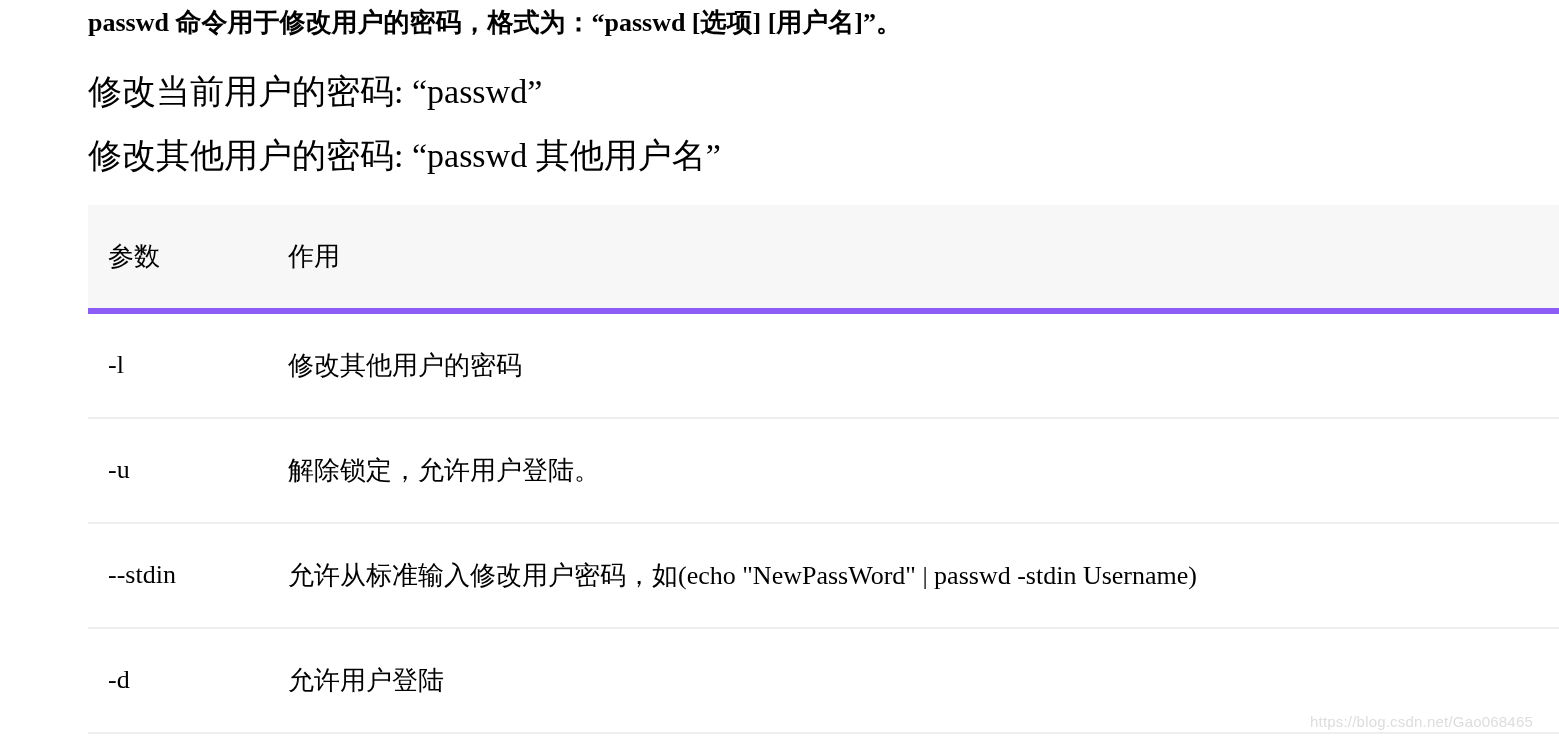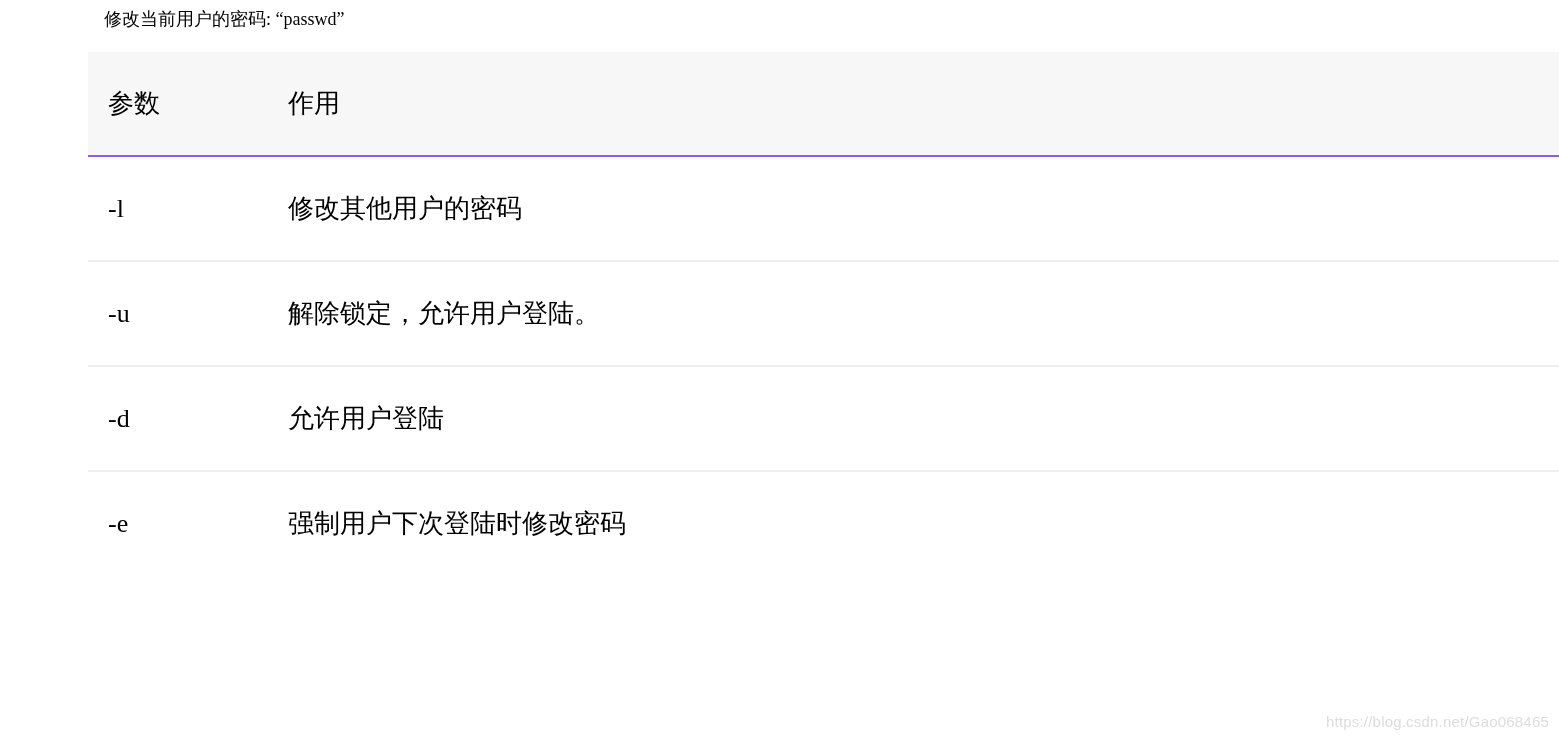--- a/index.html
+++ b/index.html
@@ -21,92 +21,97 @@
     }
     .heading {
       font-size: 26px;
       font-weight: bold;
       color: #000000;
       line-height: 1.6;
       margin-bottom: 16px;
       font-family: "SimSun", "Songti SC", serif;
     }
     .body-text {
-      font-size: 18px;
+      font-size: 34px;
       color: #000000;
       line-height: 1.9;
       font-family: "SimSun", "Songti SC", serif;
       font-weight: normal;
-      margin-left: 16px;
     }
     .table-wrapper {
       margin-top: 16px;
     }
     table {
       width: 100%;
       border-collapse: collapse;
       font-size: 26px;
       font-family: "SimSun", "Songti SC", serif;
     }
     thead tr {
       background: #f7f7f7;
     }
     th {
       text-align: left;
       font-weight: normal;
       padding: 34px 20px;
       color: #000000;
-      border-bottom: 2px solid #8b5cf6;
+      border-bottom: 6px solid #8b5cf6;
     }
     td {
       padding: 34px 20px;
       color: #000000;
       border-bottom: 2px solid #eeeeee;
       vertical-align: middle;
     }
     th.col-param, td.col-param {
       width: 180px;
     }
     tbody tr:last-child td {
       border-bottom: none;
     }
     .watermark {
       position: fixed;
       bottom: 8px;
-      right: 10px;
+      right: 26px;
       font-size: 15px;
       color: #dddddd;
       font-family: Arial, sans-serif;
       letter-spacing: 0.2px;
     }
   </style>
 </head>
 <body>
 
 <div class="content">
+  <p class="heading">passwd 命令用于修改用户的密码，格式为：“passwd [选项] [用户名]”。</p>
   <p class="body-text">修改当前用户的密码: “passwd”</p>
+  <p class="body-text">修改其他用户的密码: “passwd  其他用户名”</p>
 
   <div class="table-wrapper">
     <table>
       <thead>
         <tr>
           <th class="col-param">参数</th>
           <th>作用</th>
         </tr>
       </thead>
       <tbody>
         <tr>
           <td class="col-param">-l</td>
           <td>修改其他用户的密码</td>
         </tr>
         <tr>
           <td class="col-param">-u</td>
           <td>解除锁定，允许用户登陆。</td>
         </tr>
         <tr>
+          <td class="col-param">--stdin</td>
+          <td>允许从标准输入修改用户密码，如(echo "NewPassWord" | passwd -stdin Username)</td>
+        </tr>
+        <tr>
           <td class="col-param">-d</td>
           <td>允许用户登陆</td>
         </tr>
         <tr>
           <td class="col-param">-e</td>
           <td>强制用户下次登陆时修改密码</td>
         </tr>
       </tbody>
     </table>
   </div>

